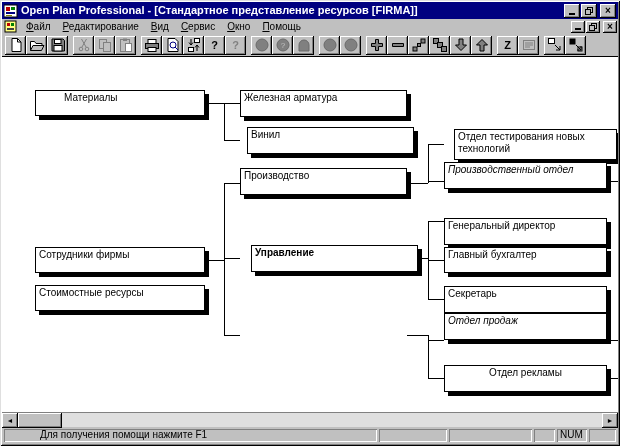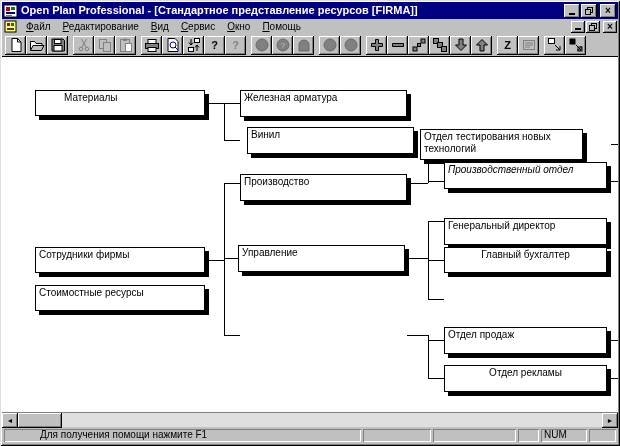--- a/index.html
+++ b/index.html
@@ -306,45 +306,46 @@
           <path d="M426 321 H442"></path>
         <path d="M609 87 H616"></path>
           <path d="M609 124 H616"></path>
           <path d="M609 283 H616"></path>
           <path d="M609 321 H616"></path>
       </g>
     </svg>
     <div class="node" style="left:33px;top:33px;width:170px;height:26px;padding-left:28px;"><span>Материалы</span></div>
     <div class="node" style="left:238px;top:33px;width:167px;height:27px;"><span>Железная арматура</span></div>
     <div class="node" style="left:238px;top:70px;width:167px;height:27px;margin-left:7px;"><span>Винил</span></div>
-    <div class="node" style="left:238px;top:117px;width:167px;height:27px;"><span>Производство</span></div>
+    <div class="node" style="left:238px;top:111px;width:167px;height:27px;"><span>Производство</span></div>
     <div class="node" style="left:33px;top:190px;width:170px;height:26px;"><span>Сотрудники фирмы</span></div>
-    <div class="node" style="left:236px;top:188px;width:167px;height:27px;"><span>Управление</span></div>
+    <div class="node" style="left:249px;top:188px;width:167px;height:27px;font-weight:bold;"><span>Управление</span></div>
     <div class="node" style="left:33px;top:228px;width:170px;height:26px;"><span>Стоимостные ресурсы</span></div>
-    <div class="node" style="left:418px;top:72px;width:163px;height:31px;"><span>Отдел тестирования новых технологий</span></div>
+    <div class="node" style="left:452px;top:72px;width:163px;height:31px;"><span>Отдел тестирования новых технологий</span></div>
     <div class="node" style="left:442px;top:105px;width:163px;height:27px;font-style:italic;"><span>Производственный отдел</span></div>
     <div class="node" style="left:442px;top:161px;width:163px;height:27px;"><span>Генеральный директор</span></div>
-    <div class="node" style="left:442px;top:190px;width:163px;height:26px;text-align:center;"><span>Главный бухгалтер</span></div>
-    <div class="node" style="left:442px;top:270px;width:163px;height:27px;"><span>Отдел продаж</span></div>
+    <div class="node" style="left:442px;top:190px;width:163px;height:26px;"><span>Главный бухгалтер</span></div>
+    <div class="node" style="left:442px;top:229px;width:163px;height:27px;"><span>Секретарь</span></div>
+    <div class="node" style="left:442px;top:256px;width:163px;height:27px;font-style:italic;"><span>Отдел продаж</span></div>
     <div class="node" style="left:442px;top:308px;width:163px;height:27px;text-align:center;"><span>Отдел рекламы</span></div>
   </div>
 
   <div class="hscroll">
     <div class="scroll-btn">
         <span>◄</span>
       </div>
     <div class="scroll-thumb"></div>
     <div class="scroll-track"></div>
     <div class="scroll-btn">
         <span>►</span>
       </div>
   </div>
 
   <div class="statusbar">
     <div class="status-panel sp-text">Для получения помощи нажмите F1</div>
     <div class="status-panel" style="width:68px;"></div>
     <div class="status-panel" style="width:83px;"></div>
     <div class="status-panel" style="width:21px;"></div>
-    <div class="status-panel" style="width:46px;">NUM</div>
+    <div class="status-panel" style="width:30px;">NUM</div>
     <div class="status-panel" style="width:27px;"></div>
   </div>
 
 </div>
 
 </body></html>

